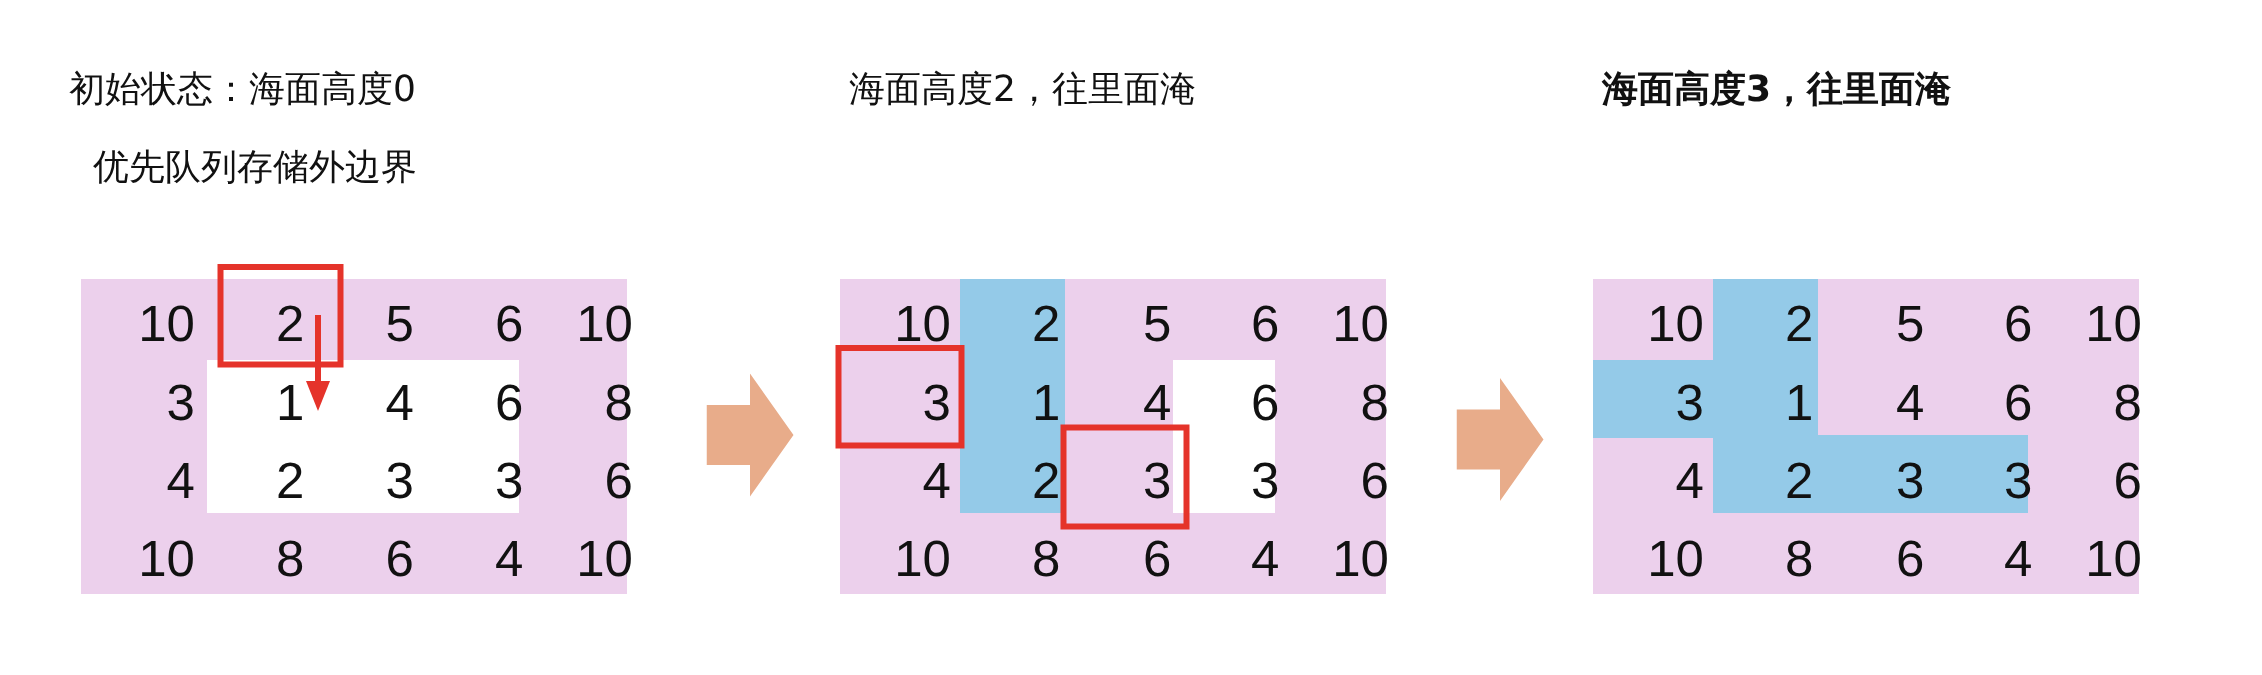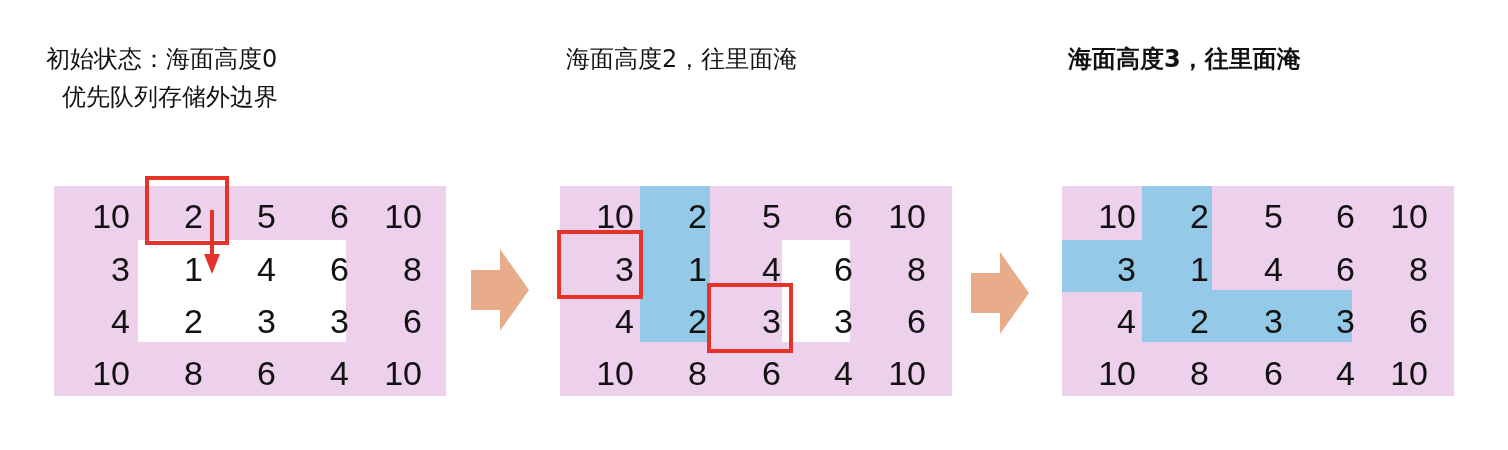--- a/index.html
+++ b/index.html
@@ -4,41 +4,41 @@
 <style>
   html, body { margin: 0; padding: 0; }
   body {
     width: 1508px; height: 450px; background: #ffffff; position: relative; overflow: hidden;
     font-family: "DejaVu Sans", "Liberation Sans", sans-serif;
   }
   .caption {
     position: absolute; font-size: 24px; color: #111; white-space: nowrap; line-height: 30px;
   }
   .grid {
-    position: absolute; top: 186px; width: 392px; height: 210px; background: #ecd0ec;
+    position: absolute; top: 186px; width: 364px; height: 210px; background: #ecd0ec;
   }
   .patch { position: absolute; }
   .patch.white { background: #ffffff; }
   .patch.blue { background: #94cae8; }
   .cell {
     position: absolute; width: 60px; height: 52px; line-height: 56px;
     text-align: right; font-size: 34px; color: #111;
     font-family: "Liberation Sans", "DejaVu Sans", sans-serif;
   }
   .redbox {
     position: absolute; border: 4px solid #e5332a; box-sizing: border-box;
   }
   .flow-arrow { position: absolute; }
   .down-arrow { position: absolute; }
 </style>
 </head>
 <body>
 
 <div class="caption" style="left:46px; top:44px;">初始状态：海面高度0</div>
-<div class="caption" style="left:62px; top:82px;">优先队列存储外边界</div>
+<div class="caption" style="left:62px; top:96px;">优先队列存储外边界</div>
 <div class="caption" style="left:566px; top:44px;">海面高度2，往里面淹</div>
 <div class="caption" style="left:1068px; top:44px;font-weight:bold;">海面高度3，往里面淹</div>
 
 <div class="grid" style="left:54px;">
   <div class="patch white" style="left:84px; top:54px; width:208px; height:102px;"></div>
 
   <div class="cell" style="left:16px; top:2px;">10</div>
   <div class="cell" style="left:89px; top:2px;">2</div>
   <div class="cell" style="left:162px; top:2px;">5</div>
   <div class="cell" style="left:235px; top:2px;">6</div>

